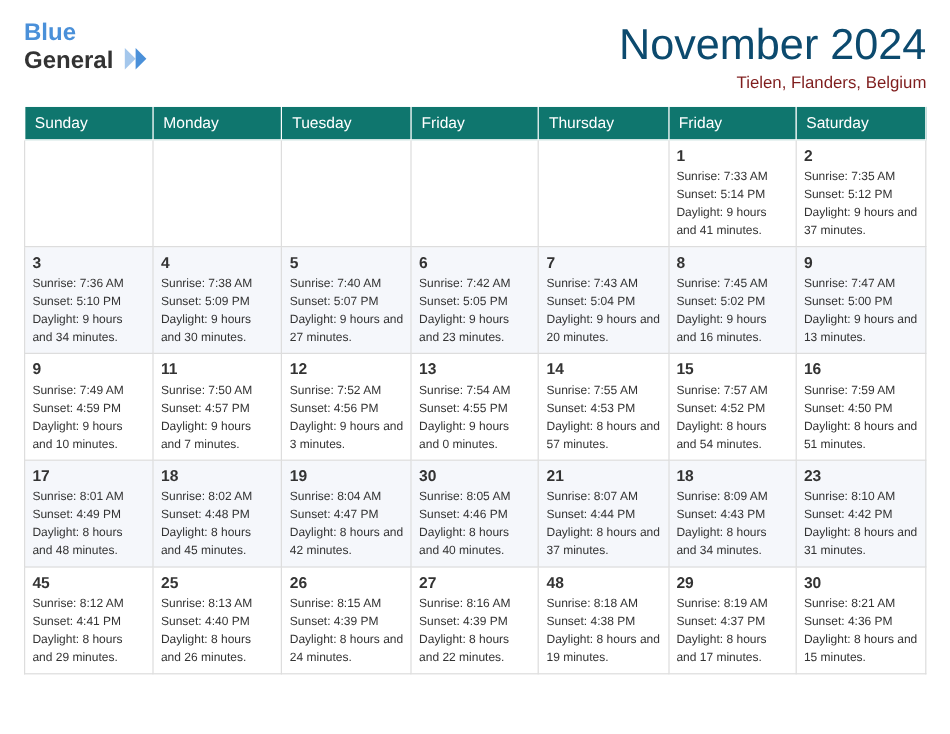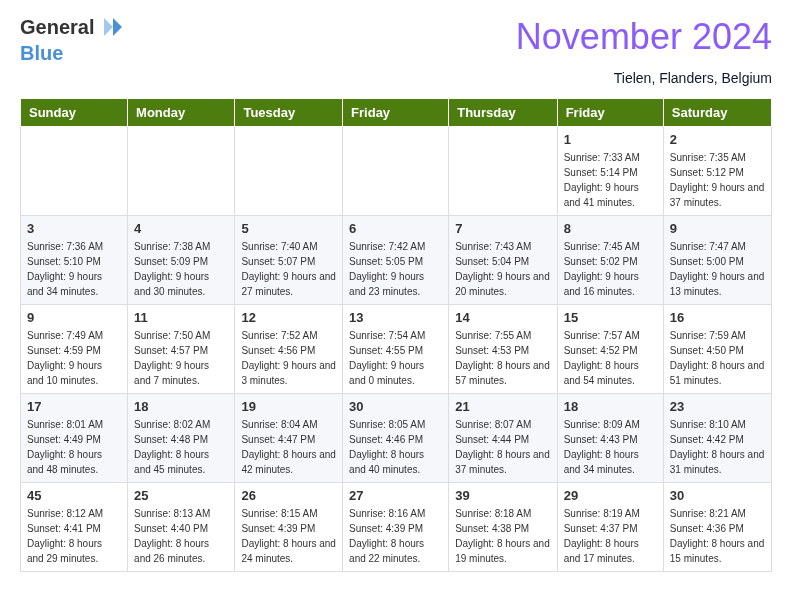--- a/index.html
+++ b/index.html
@@ -1,30 +1,30 @@
 <!DOCTYPE html>
 <html><head>
   <meta charset="utf-8">
   <style>
     * { box-sizing: border-box; margin: 0; padding: 0; }
     body { font-family: Arial, sans-serif; background: #fff; width: 792px; min-height: 612px; }
     .container { padding: 16px 20px; }
     .header { display: flex; justify-content: space-between; align-items: flex-start; margin-bottom: 12px; }
     .logo { display: flex; align-items: center; }
     .title-section { text-align: right; }
-    .month-title { font-size: 36px; font-weight: 300; color: #8b5cf6; margin-left: 47px; }
-    .location { font-size: 14px; color: #0f172a; margin-top: 12px; }
+    .month-title { font-size: 36px; font-weight: 300; color: #0c4a6e; margin-left: 47px; }
+    .location { font-size: 14px; color: #7f1d1d; margin-top: 2px; }
     .calendar { width: 100%; border-collapse: collapse; }
     .calendar th {
-      background: #4d7c0f;
+      background: #0f766e;
       color: white;
       text-align: left;
       padding: 6px 8px;
       font-size: 13px;
-      font-weight: bold;
+      font-weight: normal;
       border: 1px solid #fff;
     }
     .calendar td {
       border: 1px solid #ddd;
       vertical-align: top;
       padding: 5px 6px;
       font-size: 10.5px;
       color: #333;
       width: 113px;
       min-height: 80px;
@@ -37,30 +37,30 @@
   </style>
 </head>
 <body>
 
 <div class="container">
   <div class="header">
     <div class="logo">
       <div>
         <div style="display:flex; align-items:center;">
           <div>
+            <div style="font-size:20px; font-weight:bold; color:#4a90d9; line-height:1.1;">Blue</div>
             <div style="font-size:20px; font-weight:bold; color:#333; line-height:1.1;">
               <span>General</span>
               <span style="display:inline-block; margin-left:2px; vertical-align:middle;">
                 <svg width="22" height="22" viewBox="0 0 22 22">
                   <polygon points="11,2 20,11 11,20" fill="#4a90d9"></polygon>
                   <polygon points="2,2 11,11 2,20" fill="#4a90d9" opacity="0.5"></polygon>
                 </svg>
               </span>
             </div>
-            <div style="font-size:20px; font-weight:bold; color:#4a90d9; line-height:1.1;">Blue</div>
           </div>
         </div>
       </div>
     </div>
     <div class="title-section">
       <div class="month-title">November 2024</div>
       <div class="location">Tielen, Flanders, Belgium</div>
     </div>
   </div>
 
@@ -193,21 +193,21 @@
           </td>
           <td>
             <span class="day-num">26</span>
             <div class="day-info">Sunrise: 8:15 AM<br>Sunset: 4:39 PM<br>Daylight: 8 hours and 24 minutes.</div>
           </td>
           <td>
             <span class="day-num">27</span>
             <div class="day-info">Sunrise: 8:16 AM<br>Sunset: 4:39 PM<br>Daylight: 8 hours and 22 minutes.</div>
           </td>
           <td>
-            <span class="day-num">39</span>
+            <span class="day-num">48</span>
             <div class="day-info">Sunrise: 8:18 AM<br>Sunset: 4:38 PM<br>Daylight: 8 hours and 19 minutes.</div>
           </td>
           <td>
             <span class="day-num">29</span>
             <div class="day-info">Sunrise: 8:19 AM<br>Sunset: 4:37 PM<br>Daylight: 8 hours and 17 minutes.</div>
           </td>
           <td>
             <span class="day-num">30</span>
             <div class="day-info">Sunrise: 8:21 AM<br>Sunset: 4:36 PM<br>Daylight: 8 hours and 15 minutes.</div>
           </td>

